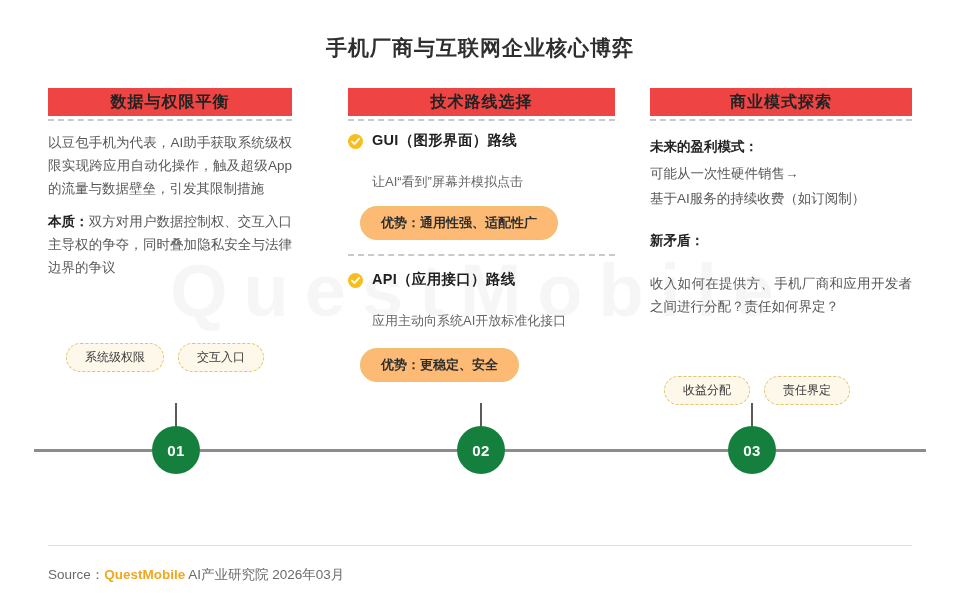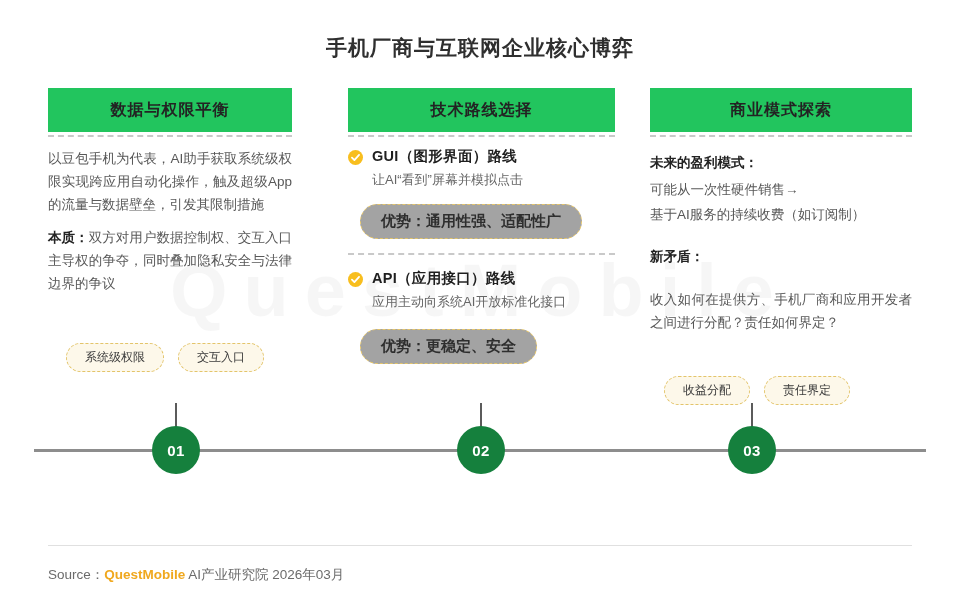--- a/index.html
+++ b/index.html
@@ -66,22 +66,22 @@
   }
   .col {
     position: absolute;
     top: 0;
   }
   .col-0 { left: 48px;  width: 244px; }
   .col-1 { left: 348px; width: 267px; }
   .col-2 { left: 650px; width: 262px; }
 
   .col-header {
-    height: 44px;
-    background: #22c55e;
+    height: 28px;
+    background: #ef4444;
     display: flex;
     align-items: center;
     justify-content: center;
     font-size: 16px;
     font-weight: 700;
     color: #232323;
     letter-spacing: 1px;
   }
   .col-divider {
     border-top: 2px dashed #c9c9c9;
@@ -130,33 +130,33 @@
     margin-top: 3px;
   }
   .option-body { flex: 1 1 auto; }
   .option-title {
     font-size: 14.5px;
     font-weight: 700;
     color: #1f1f1f;
     letter-spacing: .3px;
   }
   .option-desc {
-    margin-top: 4px;
+    margin-top: 22px;
     font-size: 13px;
     line-height: 1.6;
     color: #666666;
   }
   .adv-pill {
     margin-top: 13px;
     margin-left: 12px;
     border: 1px dashed #E3C46A;
-    background: #a3a3a3;
+    background: #fdba74;
     border-radius: 18px;
     padding: 7px 20px;
-    font-size: 15px;
+    font-size: 13px;
     font-weight: 700;
     color: #2e2e2e;
     display: inline-block;
   }
   .opt-divider {
     border-top: 2px dashed #c9c9c9;
     margin: 14px 0 14px 0;
   }
 
   

